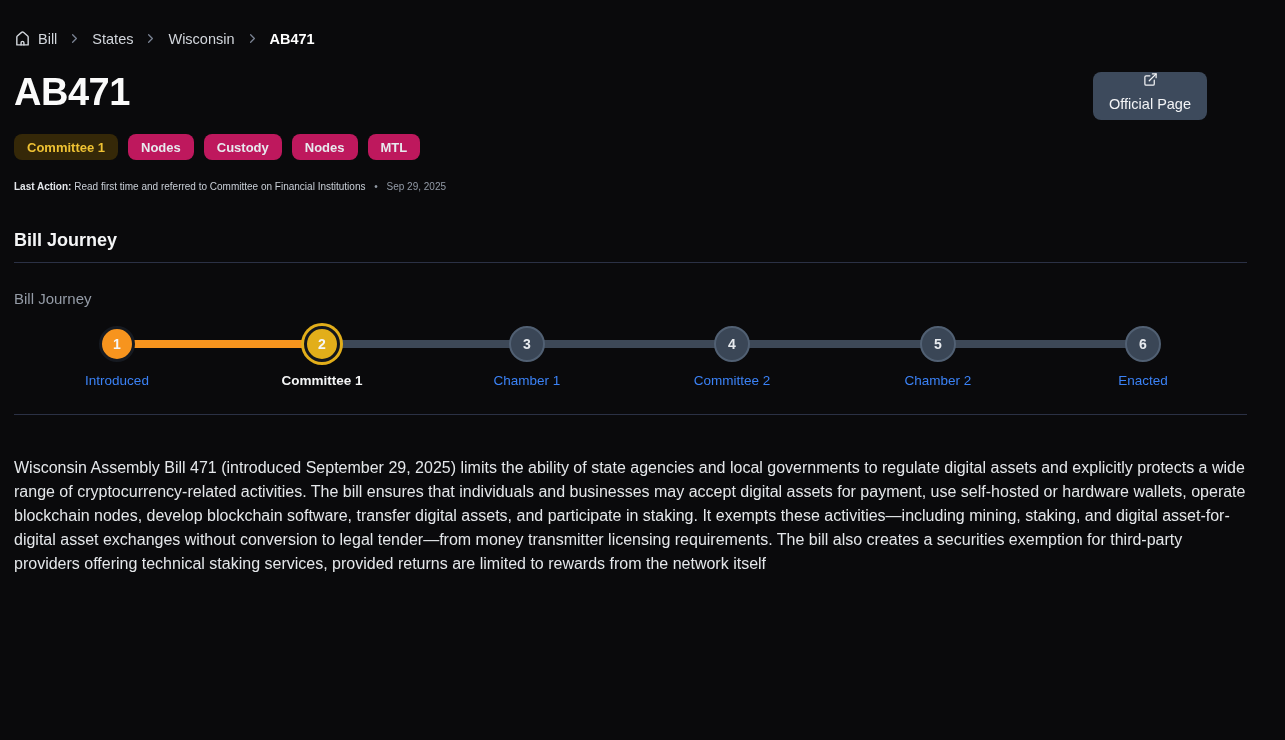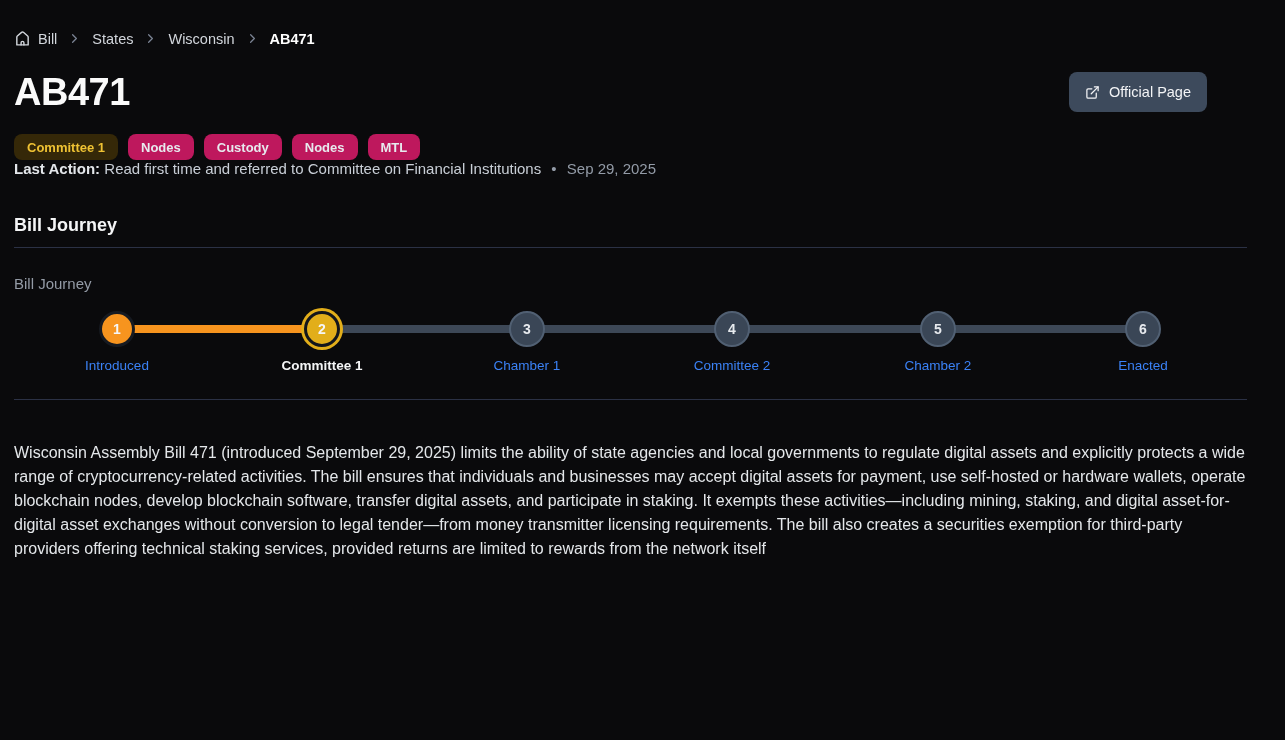--- a/index.html
+++ b/index.html
@@ -26,40 +26,41 @@
   .title {
     margin-top: 24px; font-size: 38px; line-height: 42px;
     font-weight: 700; letter-spacing: -0.5px; color: #fafafa;
   }
   .subtitle {
     margin-top: 17px; font-size: 24px; line-height: 28px;
     font-weight: 700; color: #f1f2f4;
   }
   .official-btn {
     position: absolute; top: 72px; right: 40px;
-    height: 40px; padding: 0 16px;
+    height: 48px; padding: 0 16px;
     display: inline-flex; align-items: center; gap: 9px;
     background: #3d4a5c; color: #f3f4f6;
     border: none; border-radius: 8px;
     font-family: inherit; font-size: 14.5px; font-weight: 500;
     cursor: pointer;
+    flex-direction: column;
   }
 
   
   .tags { display: flex; align-items: center; gap: 10px; margin-top: 21px; }
   .tag {
     height: 26px; padding: 0 13px; border-radius: 8px;
     display: inline-flex; align-items: center;
     background: #be185d; color: #e7eaee;
     font-size: 13px; font-weight: 700;
   }
   .tag--status { background: #352808; color: #efc233; }
 
   
-  .last-action { font-size: 15px; color: #c9cfd7; }
+  .last-action { margin-top: 21px; font-size: 10px; color: #c9cfd7; }
   .last-action .la-label { color: #e3e6ea; font-weight: 700; }
   .last-action .la-date { color: #939ba7; margin-left: 6px; }
 
   
   .section-header { margin-top: 38px; font-size: 18px; font-weight: 700; color: #f4f5f6; }
   .section-divider { margin-top: 11px; height: 1px; background: #2b3145; border: none; }
 
   
   .card-label { margin-top: 27px; font-size: 15px; color: #949ba6; }
 

